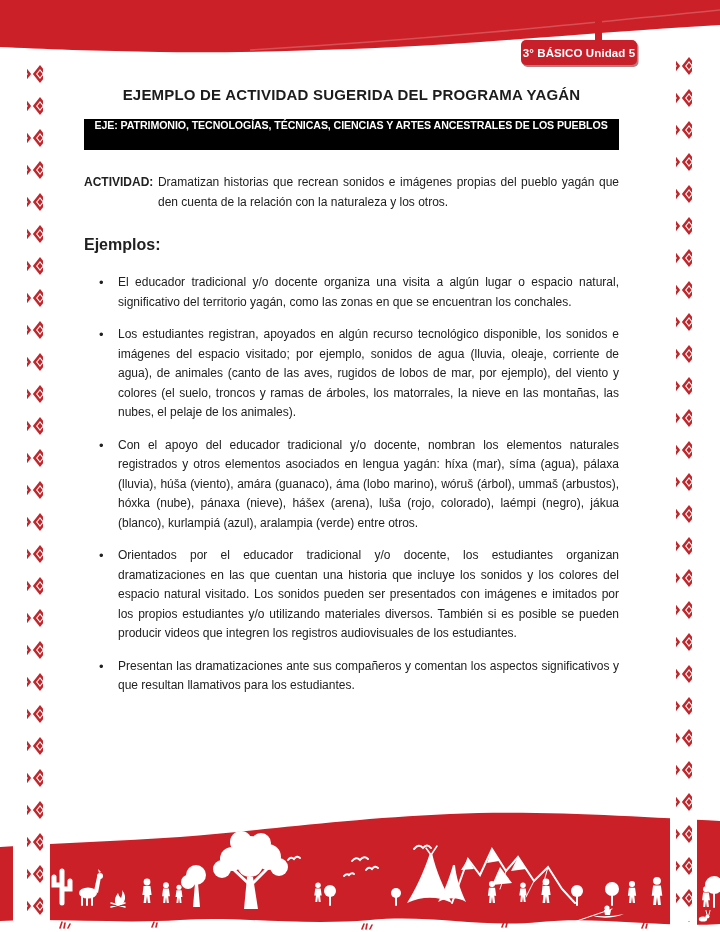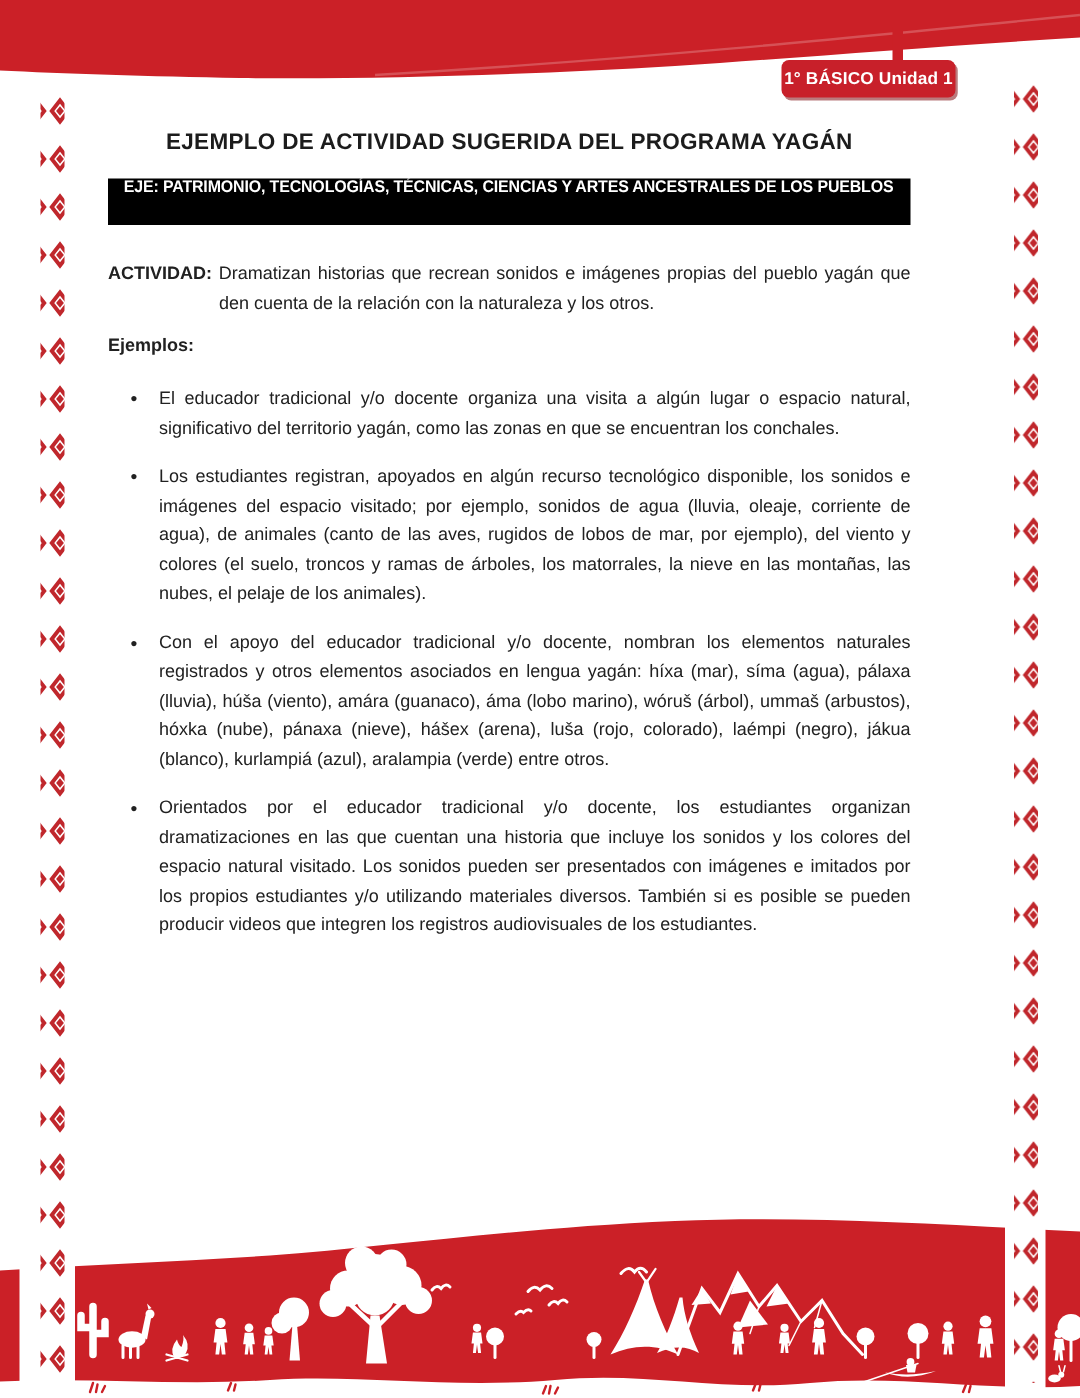--- a/index.html
+++ b/index.html
@@ -23,37 +23,37 @@
     display:flex;align-items:center;justify-content:center;
   }
   #unit-badge span{
     color:#fff;font-weight:bold;font-size:11.5px;letter-spacing:.1px;white-space:nowrap;
   }
   
   #ornaments{top:0;width:720px;height:932px;pointer-events:none;}
   .diam-outline{fill:#ffffff;stroke:var(--ornament-red,#c0272c);stroke-width:2.6;}
   .diam-dot{fill:var(--ornament-red,#c0272c);}
   
-  #content{position:absolute;left:72px;top:80px;width:535px;}
+  #content{position:absolute;left:84px;top:80px;width:535px;}
   #page-title{
     margin:6px 0 0;text-align:center;font-size:15px;font-weight:bold;
     color:#1c1c1c;letter-spacing:.2px;
   }
   #eje-banner{
     margin-top:16px;background:var(--banner-bg,#000);color:#fff;
     height:31px;display:flex;align-items:flex-start;justify-content:center;overflow:hidden;
   }
   #eje-banner span{
     font-weight:bold;font-size:11.2px;white-space:nowrap;
     transform:scaleX(.95);transform-origin:center;letter-spacing:-.1px;
   }
   .bodytext{font-size:12px;line-height:19.5px;text-align:justify;}
   #activity-paragraph{margin:23px 0 0;padding-left:74px;text-indent:-74px;}
   #activity-paragraph b{font-weight:bold;}
-  #examples-label{margin:11px 0 0;font-weight:bold;font-size:12px;}
+  #examples-label{margin:24px 0 0;font-weight:bold;font-size:16px;}
   #bullet-list{list-style:none;margin:19px 0 0;padding:0 0 0 14px;}
   #bullet-list li{position:relative;padding-left:20px;margin:13px 0 1px;}
   #bullet-list li::before{
     content:"\2022";position:absolute;left:1px;top:0;font-size:13px;
   }
   #bullet-list b{font-weight:normal;}
   
   #footer-art{bottom:0;top:auto;width:720px;height:135px;display:block;}
   .sil{fill:#ffffff;}
   .sil-line{stroke:#ffffff;fill:none;stroke-linecap:round;}
@@ -62,21 +62,21 @@
 </head>
 <body>
 
 <svg id="header-wave" class="layer" viewBox="0 0 720 70" preserveAspectRatio="none">
   <path class="red-fill" d="M0,0 H720 V25 C620,31 540,38 450,44 C350,50 250,53 160,52 C100,51 40,49 0,47 Z"></path>
   <path class="swoosh" d="M250,50 C420,40 560,26 720,10"></path>
   <rect class="red-fill" x="595" y="18" width="7" height="26"></rect>
 </svg>
 
 <div id="unit-badge">
-  <span>1° BÁSICO Unidad 1</span>
+  <span>3° BÁSICO Unidad 5</span>
 </div>
 
 <svg id="footer-art" class="layer" viewBox="0 0 720 135" preserveAspectRatio="none">
 
   <path class="red-fill" d="M0,50 C60,46 120,44 180,40 C260,34 340,22 450,17 C540,13 640,20 720,24
            L720,127 C660,131 600,119 540,125 C480,131 430,117 370,123
            C300,129 240,119 180,123 C120,127 60,121 0,124 Z"></path>
 
   <rect class="white-fill" x="13" y="0" width="37" height="135"></rect>
   <rect class="white-fill" x="670" y="0" width="27" height="135"></rect>
@@ -217,14 +217,15 @@
 
   <p id="activity-paragraph" class="bodytext"><b>ACTIVIDAD:</b><span> Dramatizan historias que recrean sonidos e imágenes propias del pueblo yagán que den cuenta de la relación con la naturaleza y los otros.</span></p>
 
   <p id="examples-label">Ejemplos:</p>
 
   <ul id="bullet-list" class="bodytext">
     <li>El educador tradicional y/o docente organiza una visita a algún lugar o espacio natural, significativo del territorio yagán, como las zonas en que se encuentran los conchales.</li>
     <li>Los estudiantes registran, apoyados en algún recurso tecnológico disponible, los sonidos e imágenes del espacio visitado; por ejemplo, sonidos de agua (lluvia, oleaje, corriente de agua), de animales (canto de las aves, rugidos de lobos de mar, por ejemplo), del viento y colores (el suelo, troncos y ramas de árboles, los matorrales, la nieve en las montañas, las nubes, el pelaje de los animales).</li>
     <li>Con el apoyo del educador tradicional y/o docente, nombran los elementos naturales registrados y otros elementos asociados en lengua yagán: <b>híxa</b> (mar), <b>síma</b> (agua), <b>pálaxa</b> (lluvia), <b>húša</b> (viento), <b>amára</b> (guanaco), <b>áma</b> (lobo marino), <b>wóruš</b> (árbol), <b>ummaš</b> (arbustos), <b>hóxka</b> (nube), <b>pánaxa</b> (nieve), <b>hášex</b> (arena), <b>luša</b> (rojo, colorado), <b>laémpi</b> (negro), <b>jákua</b> (blanco), <b>kurlampiá</b> (azul), <b>aralampia</b> (verde) entre otros.</li>
     <li>Orientados por el educador tradicional y/o docente, los estudiantes organizan dramatizaciones en las que cuentan una historia que incluye los sonidos y los colores del espacio natural visitado. Los sonidos pueden ser presentados con imágenes e imitados por los propios estudiantes y/o utilizando materiales diversos. También si es posible se pueden producir videos que integren los registros audiovisuales de los estudiantes.</li>
+    <li>Presentan las dramatizaciones ante sus compañeros y comentan los aspectos significativos y que resultan llamativos para los estudiantes.</li>
   </ul>
 </main>
 
 </body></html>

